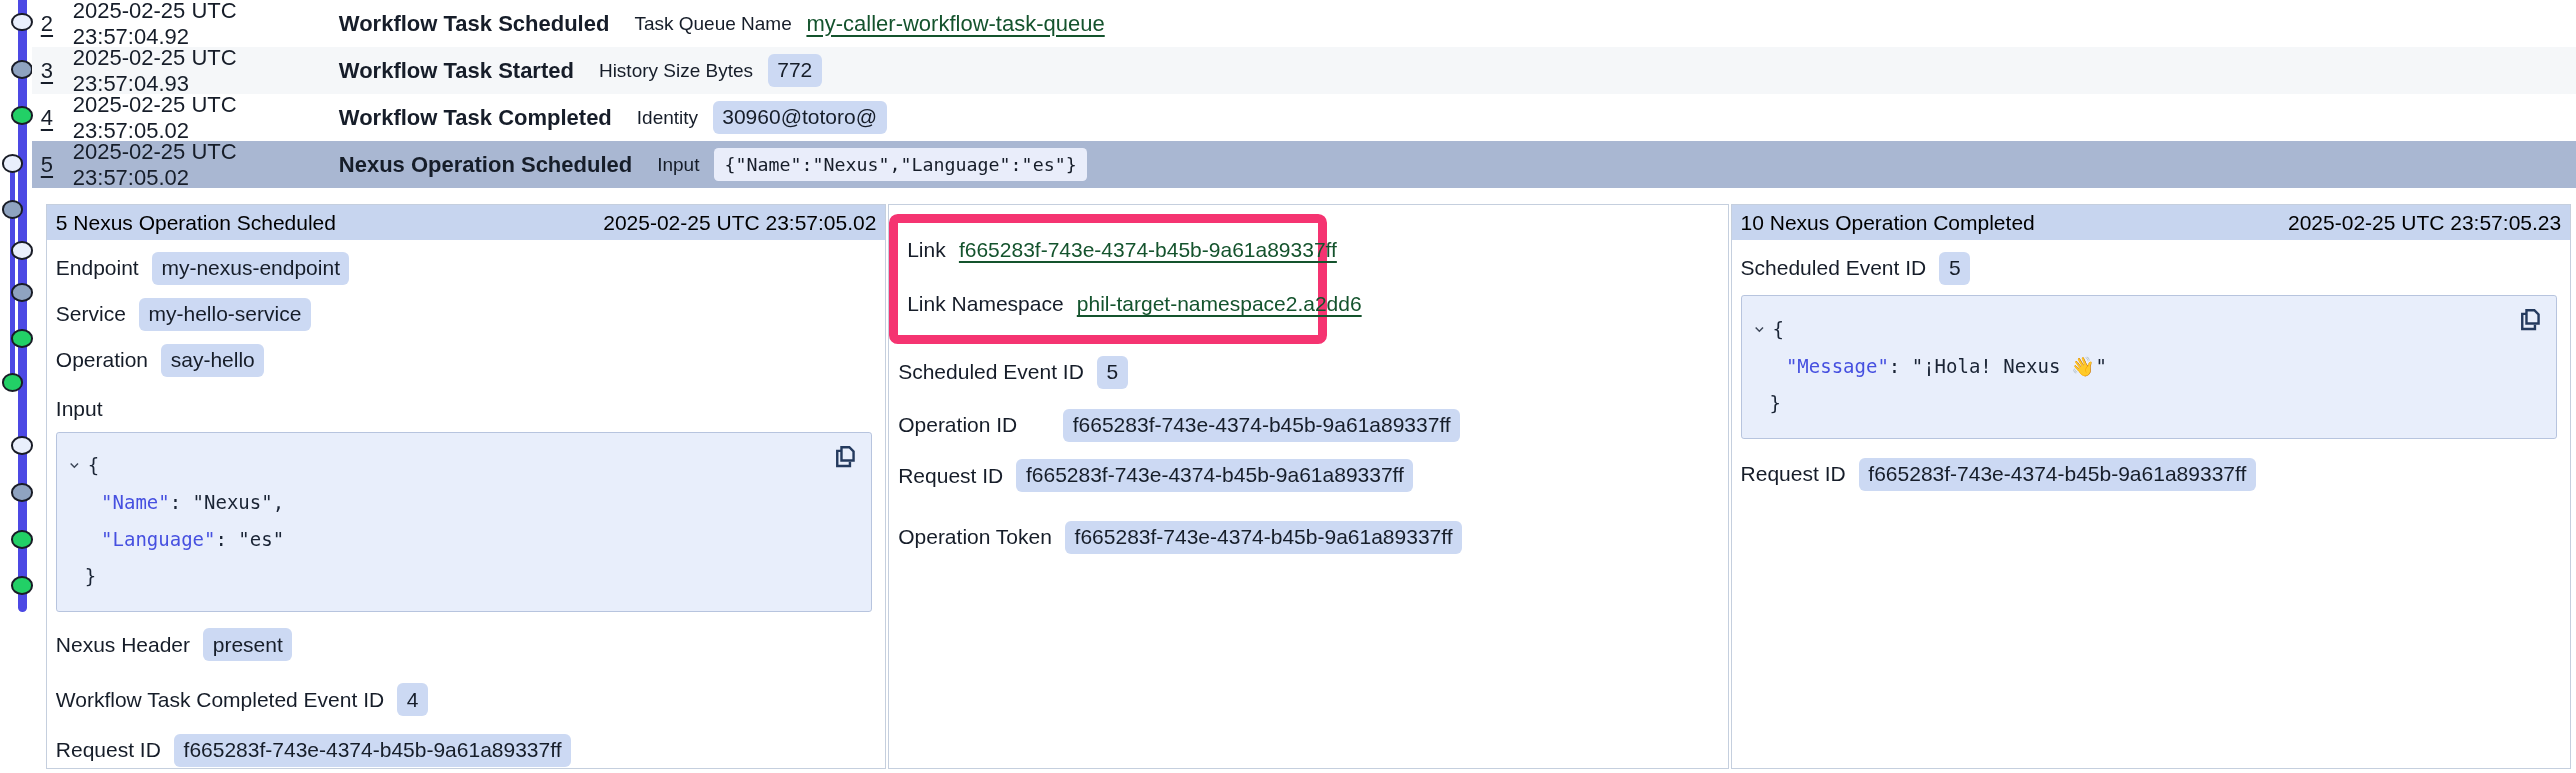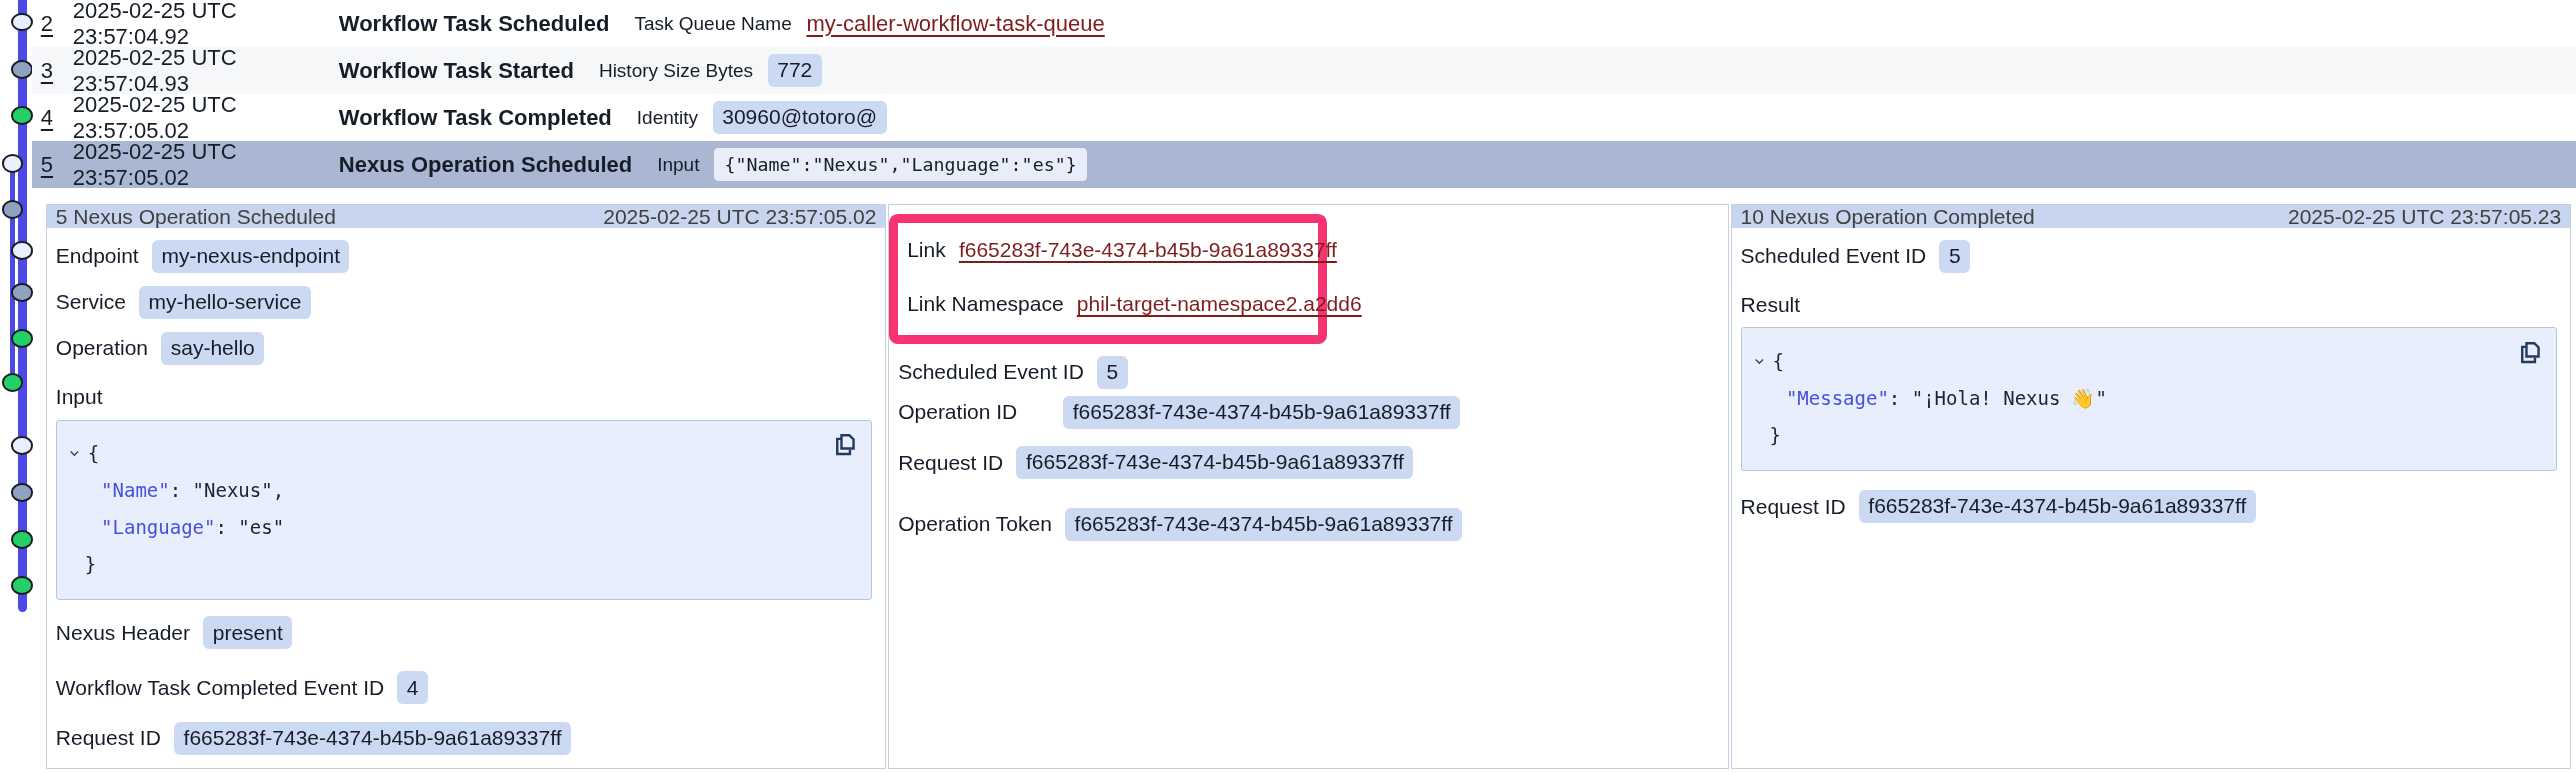--- a/index.html
+++ b/index.html
@@ -17,29 +17,29 @@
 
   
   .rows{position:absolute;left:32px;top:0;right:0;}
   .row{height:47px;display:flex;align-items:center;font-size:22px;}
   .row-alt{background:#f5f7f9;}
   .row-selected{background:#a9b7d2;}
   .rid{margin-left:8.8px;width:32px;color:#161d29;text-decoration:underline;text-underline-offset:4.4px;text-decoration-thickness:1.8px;flex:none;}
   .rts{width:266px;flex:none;}
   .rname{font-weight:700;margin-right:25px;white-space:nowrap;}
   .rlabel{font-size:19px;font-weight:500;margin-right:14.7px;white-space:nowrap;}
-  .ulink{color:#7f1d1d;text-decoration:underline;text-underline-offset:4.4px;text-decoration-thickness:1.8px;white-space:nowrap;}
+  .ulink{color:#14532d;text-decoration:underline;text-underline-offset:4.4px;text-decoration-thickness:1.8px;white-space:nowrap;}
   .badge{background:#ccd9f3;border-radius:5.9px;padding:4.4px 9.5px;font-size:21px;line-height:1.15;white-space:nowrap;}
   .badge-mono{background:#e9edfa;border-radius:4.4px;padding:5.9px 10.3px;font-family:"DejaVu Sans Mono",monospace;font-size:18.3px;white-space:nowrap;}
 
   
   .panels{position:absolute;left:46px;top:204px;width:2525px;height:565px;display:flex;gap:2.2px;}
   .panel{flex:1;border:0.7px solid #c5cfde;background:#ffffff;display:flex;flex-direction:column;min-width:0;}
-  .phead{height:23px;flex:none;background:#c7d5ef;display:flex;align-items:center;justify-content:space-between;
-         padding:0 8.8px;font-size:21px;color:#404040;}
+  .phead{height:35px;flex:none;background:#c7d5ef;display:flex;align-items:center;justify-content:space-between;
+         padding:0 8.8px;font-size:21px;color:#000000;}
   .pbody{flex:1;padding:4.4px 10.3px 7.3px 8.8px;position:relative;}
   .frow{display:flex;align-items:center;gap:13.2px;margin-top:13.2px;min-height:29px;font-size:21px;white-space:nowrap;}
   .flabel{font-size:21px;}
   .label-only{margin-top:20.5px;}
 
   
   .jsonblock{background:#e8eefb;border:1.5px solid #b7c4de;border-radius:2.9px;margin-top:10.3px;margin-right:2.9px;
              padding:14.7px 14.7px 16px 10.3px;font-family:"DejaVu Sans Mono",monospace;font-size:19px;
              line-height:37px;color:#1a2435;position:relative;}
   .jkey{color:#4650e0;}
@@ -182,21 +182,21 @@
           <div class="frow" style="margin-top:25px;">
             <span class="flabel">Link Namespace</span>
             <a class="ulink">phil-target-namespace2.a2dd6</a>
           </div>
         </div>
 
         <div class="frow" style="margin-top:11.7px;">
           <span class="flabel">Scheduled Event ID</span>
           <span class="badge">5</span>
         </div>
-        <div class="frow" style="margin-top:7px;gap:46px;">
+        <div class="frow" style="margin-top:20px;gap:46px;">
           <span class="flabel">Operation ID</span>
           <span class="badge">f665283f-743e-4374-b45b-9a61a89337ff</span>
         </div>
         <div class="frow" style="margin-top:17.6px;">
           <span class="flabel">Request ID</span>
           <span class="badge">f665283f-743e-4374-b45b-9a61a89337ff</span>
         </div>
         <div class="frow" style="margin-top:29px;">
           <span class="flabel">Operation Token</span>
           <span class="badge">f665283f-743e-4374-b45b-9a61a89337ff</span>
@@ -208,21 +208,20 @@
       <header class="phead">
         <span>10 Nexus Operation Completed</span>
         <span>2025-02-25 UTC 23:57:05.23</span>
       </header>
       <div class="pbody">
         <div class="frow" style="margin-top:7.3px;">
           <span class="flabel">Scheduled Event ID</span>
           <span class="badge">5</span>
         </div>
 
-        <div class="flabel label-only">Result</div>
 
         <div class="jsonblock">
           <button class="copybtn">
             <svg width="29" height="29" viewBox="0 0 24 24" fill="none" stroke="#243a5e" stroke-width="2" stroke-linecap="square">
               <path d="M8.5 6.5 H6 V19 H16.5 V16.5"></path>
               <path d="M9.5 3.5 H16 L19.5 7 V14.5 H9.5 Z"></path>
             </svg>
           </button>
           <div class="jopen">
             <span class="chev">

